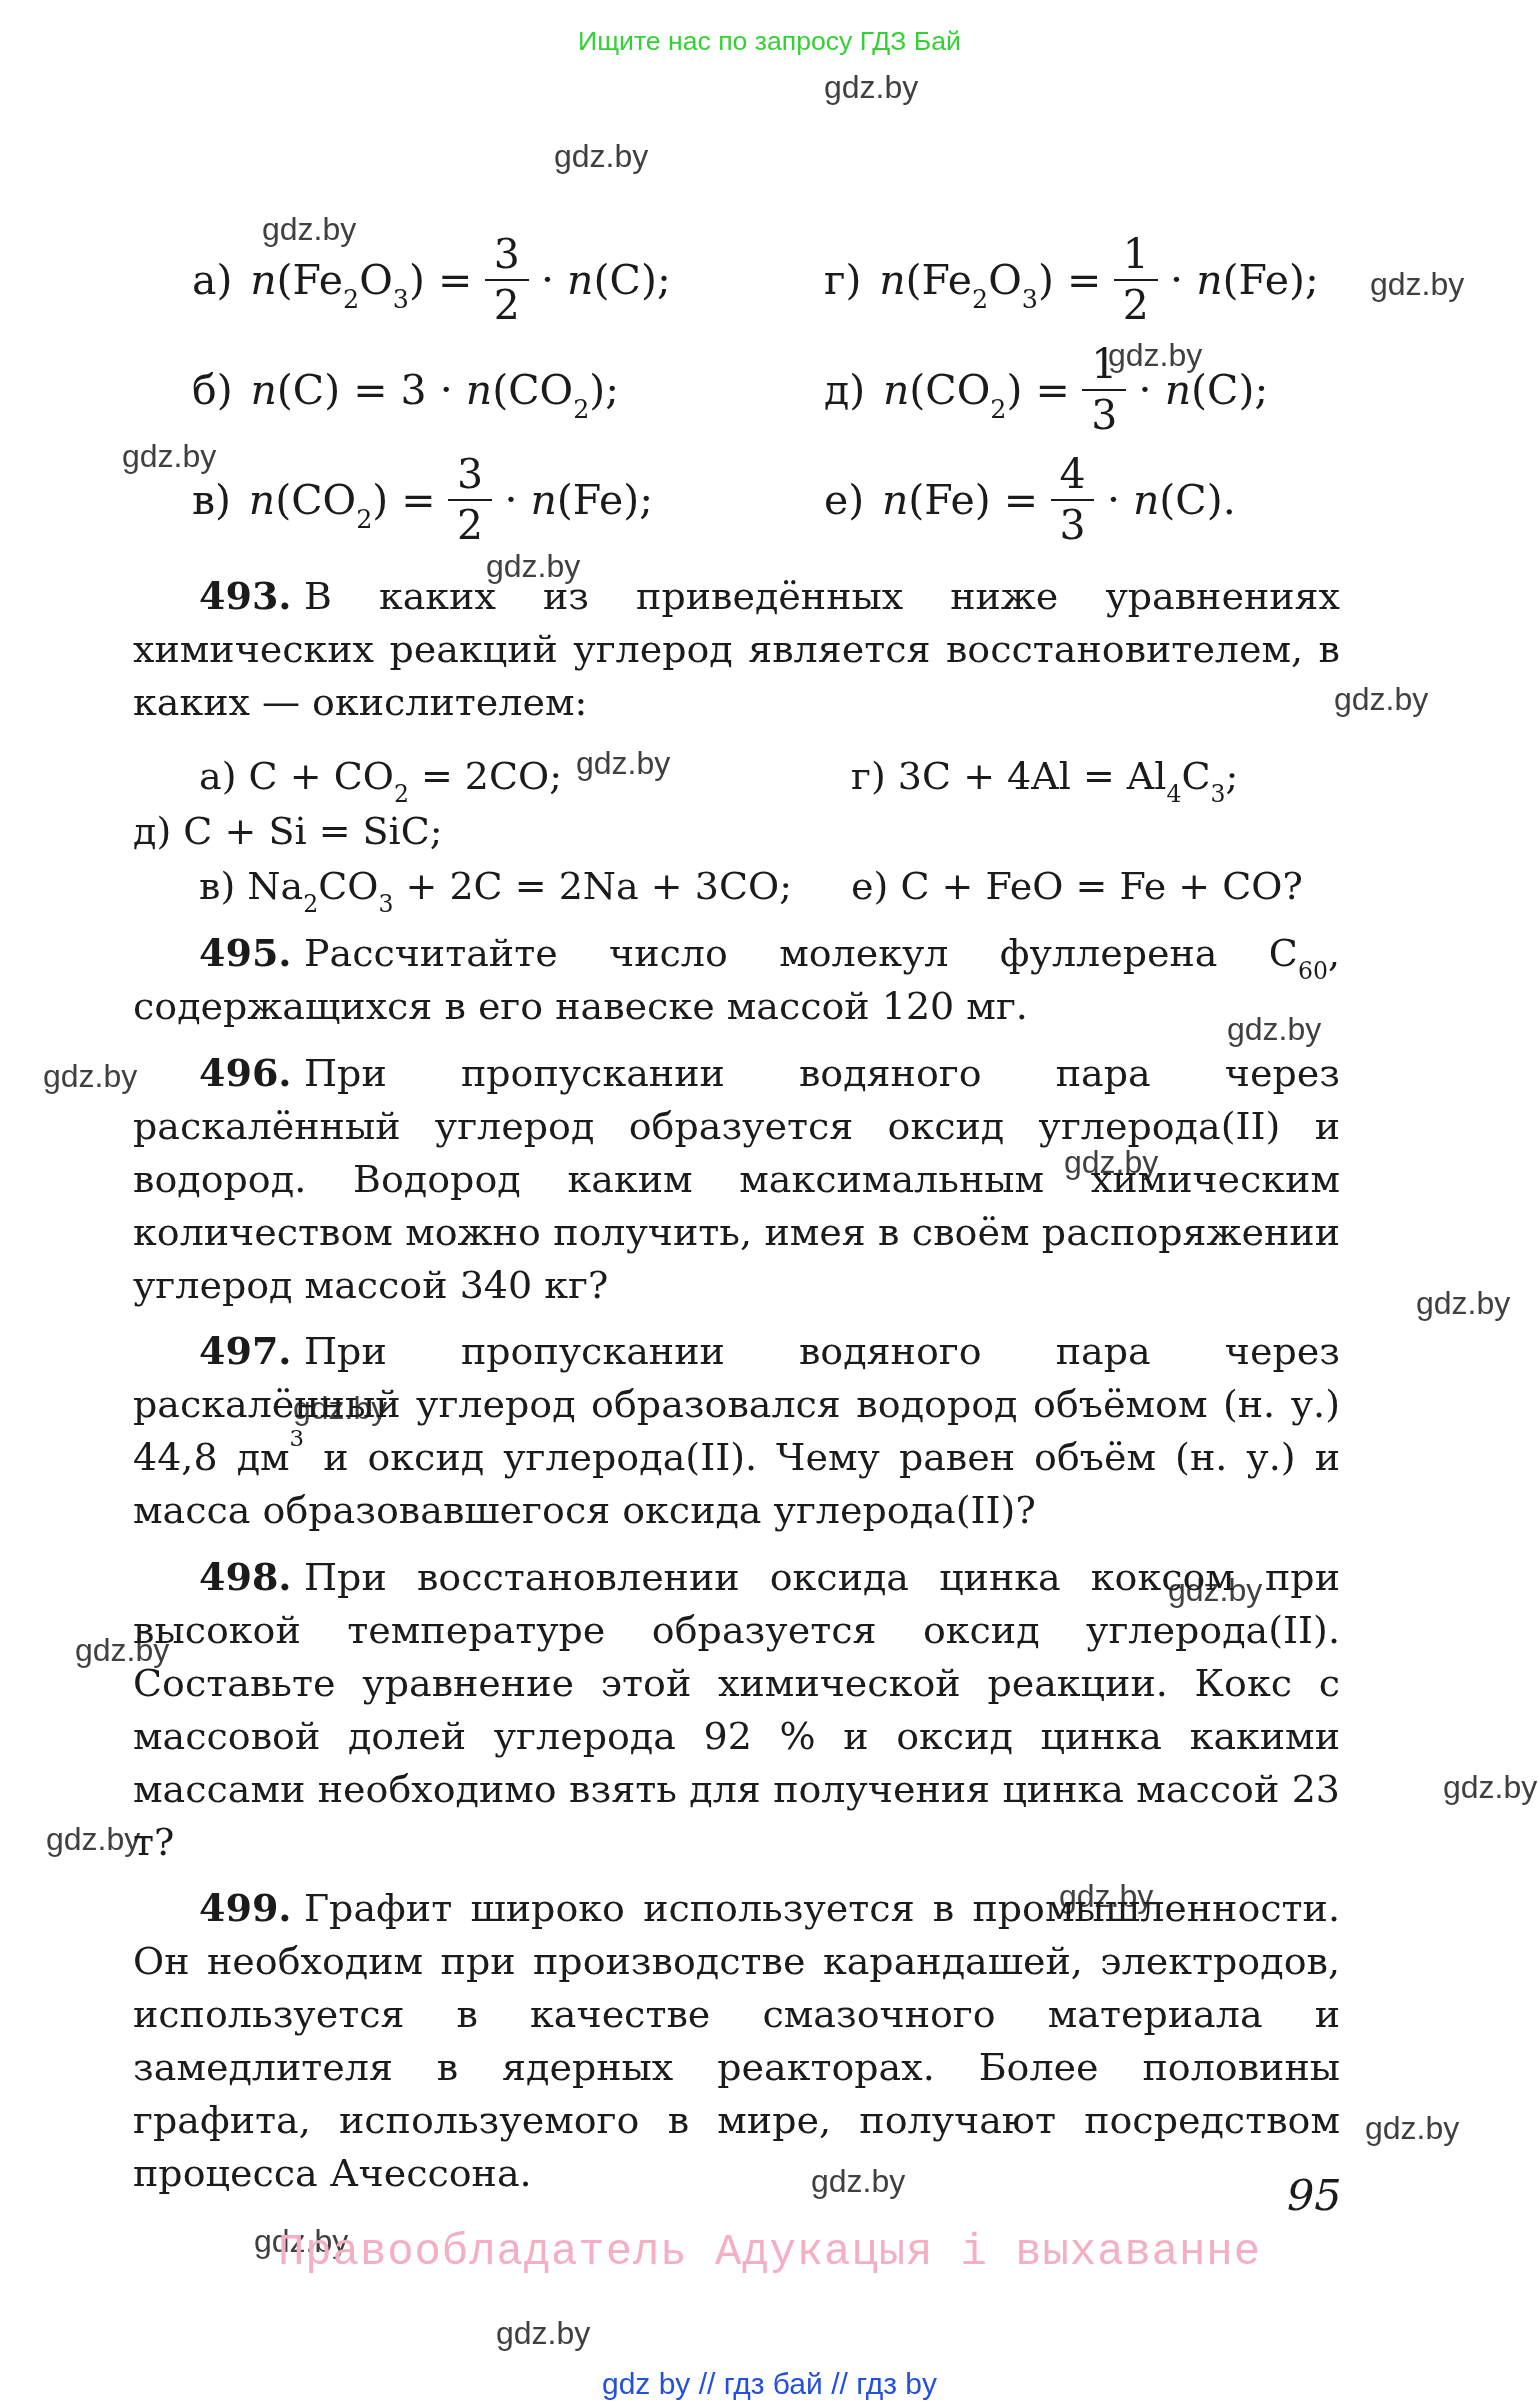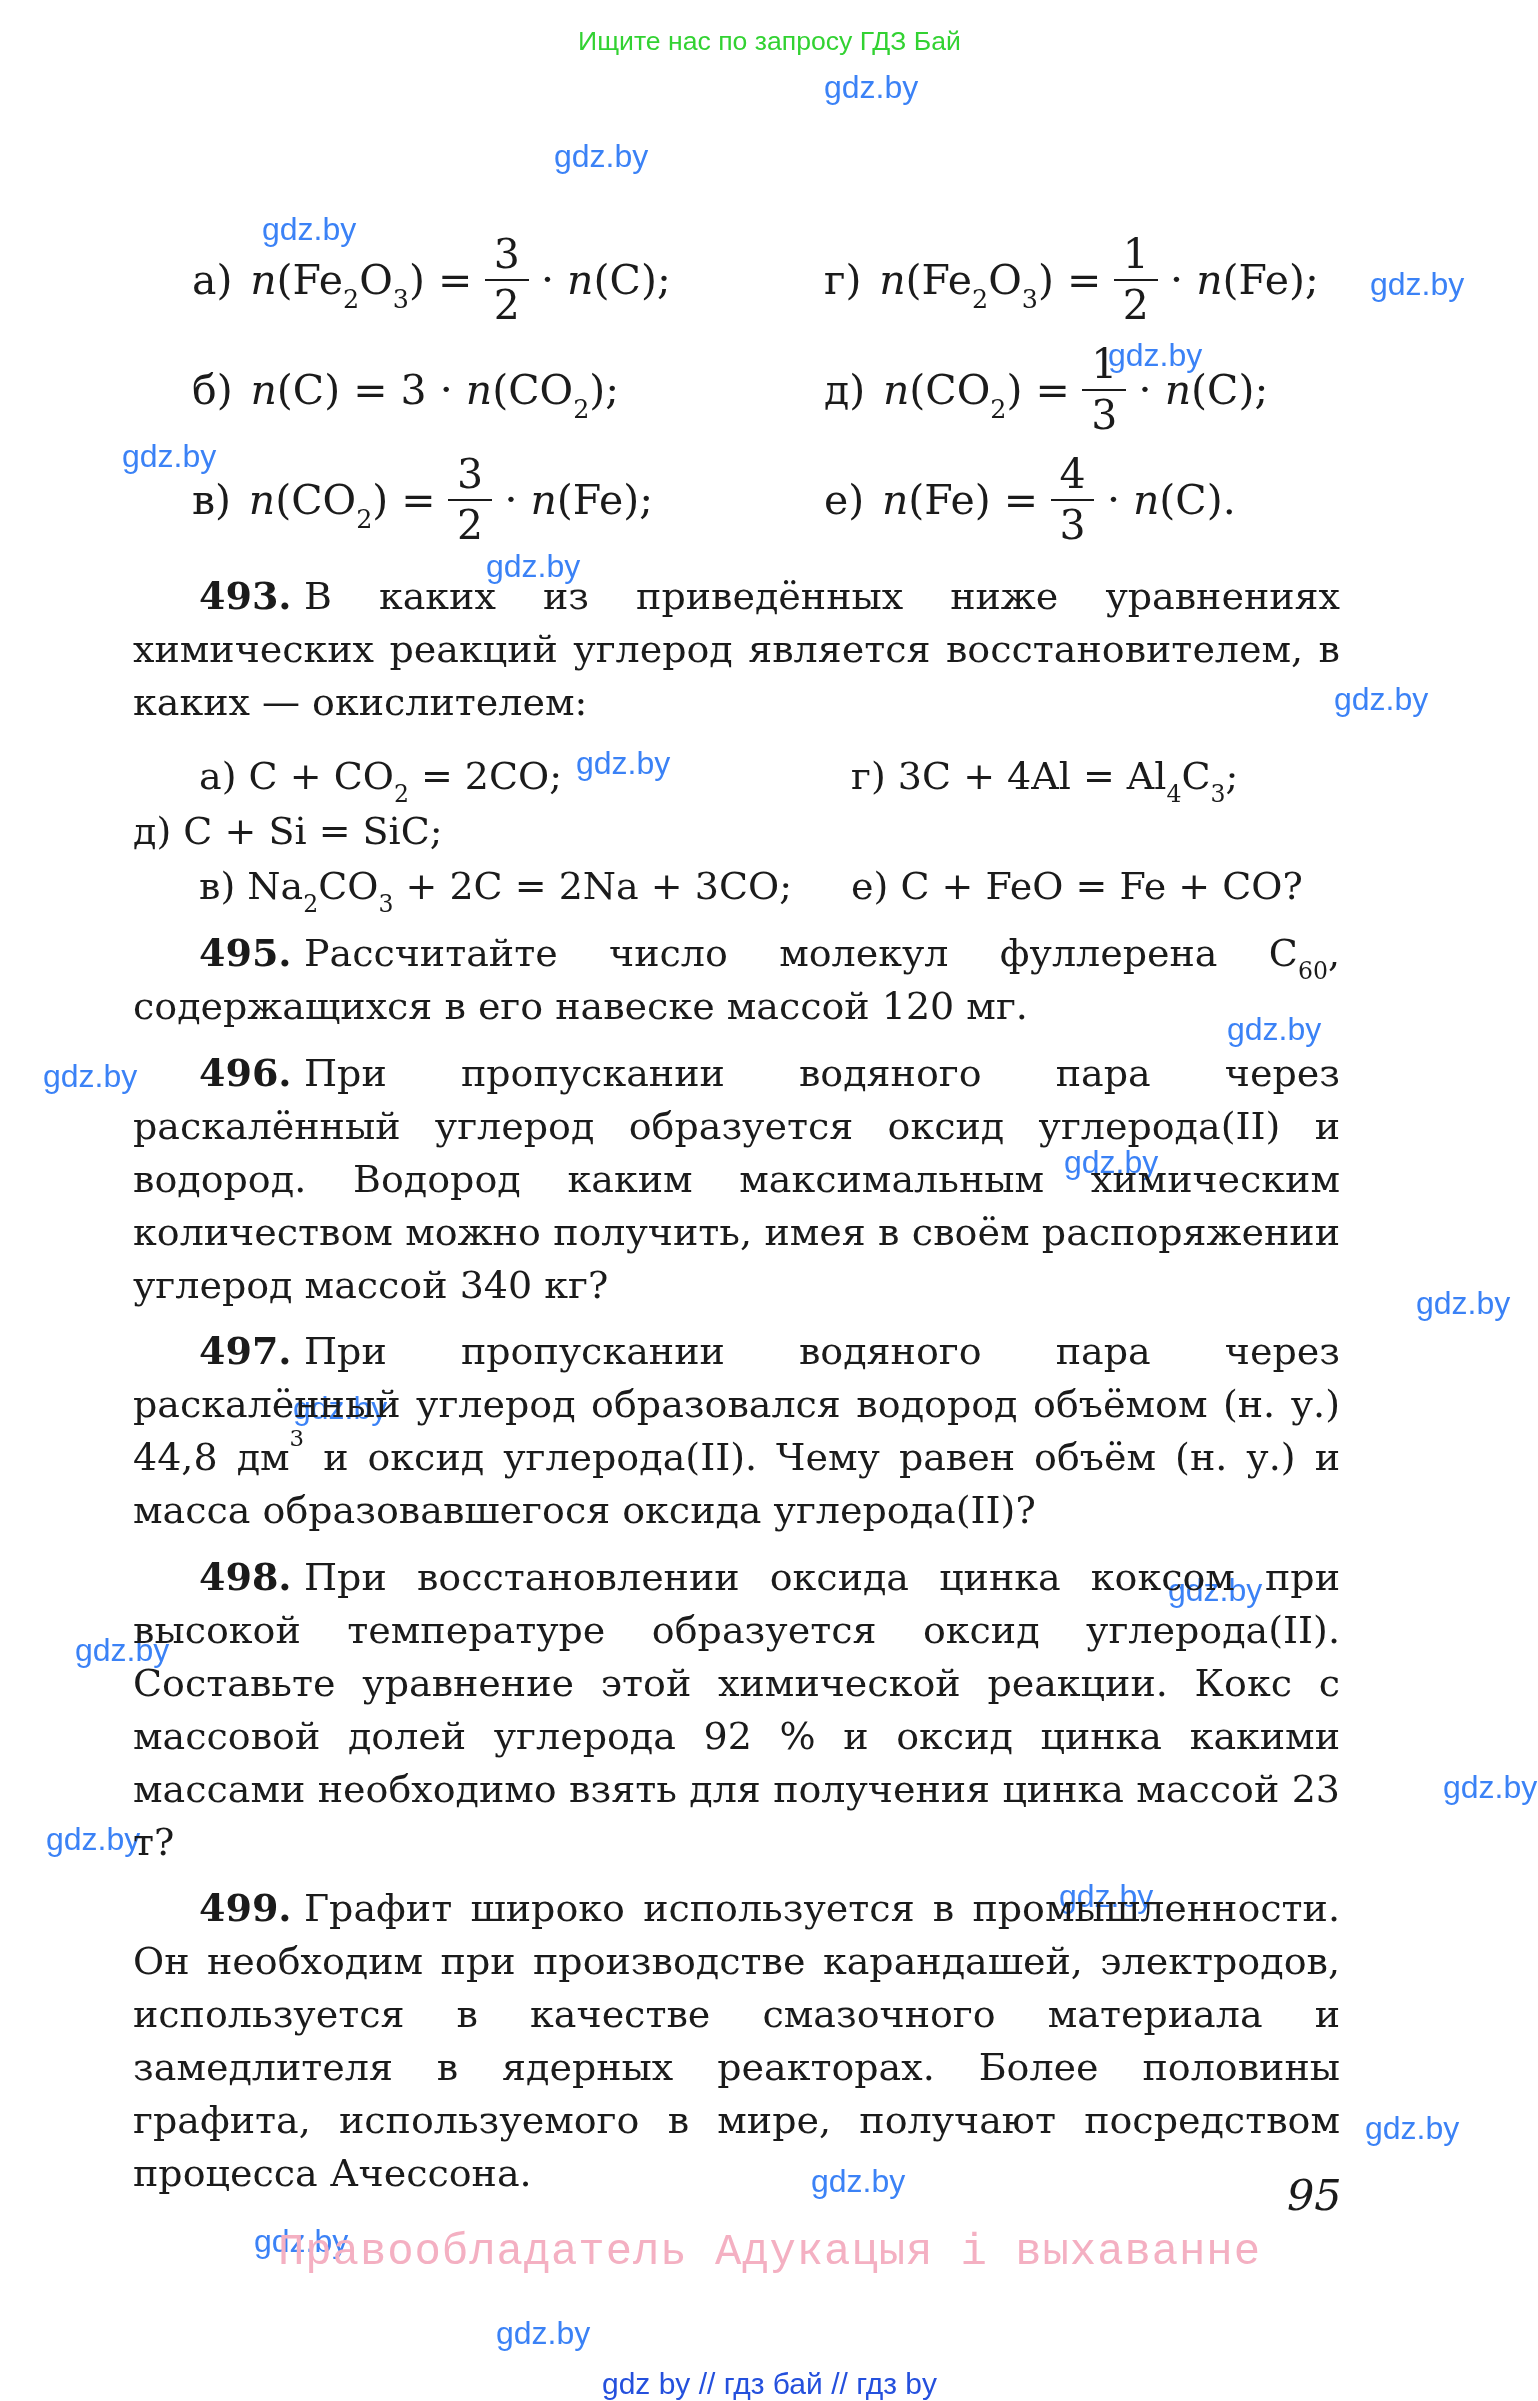--- a/index.html
+++ b/index.html
@@ -9,21 +9,21 @@
   }
   
   .promo {
     position:absolute; top:26px; left:0; right:0; text-align:center;
     font-family:"Liberation Sans", sans-serif; font-size:26.6px;
     color:var(--promo_green,#32d232); white-space:nowrap;
   }
   
   .wm {
     position:absolute; font-family:"Liberation Sans", sans-serif;
-    font-size:32px; color:#3b82f6; white-space:nowrap;
+    font-size:32px; color:#404040; white-space:nowrap;
   }
   
   .eqblock { position:absolute; left:133px; top:225px; width:1268px; }
   .eqrow { display:flex; align-items:center; height:110px; }
   .eq { display:flex; align-items:center; gap:12.4px; font-size:41px; white-space:nowrap; }
   .eq-l { width:691px; padding-left:59px; box-sizing:border-box; }
   .eqlabel { margin-right:5.3px; }
   .frac { display:inline-flex; flex-direction:column; align-items:center; line-height:1.05; }
   .frac .num { border-bottom:2.7px solid #1b1b1b; padding:0 8.9px 2.7px; }
   .frac .den { padding-top:2.7px; }

